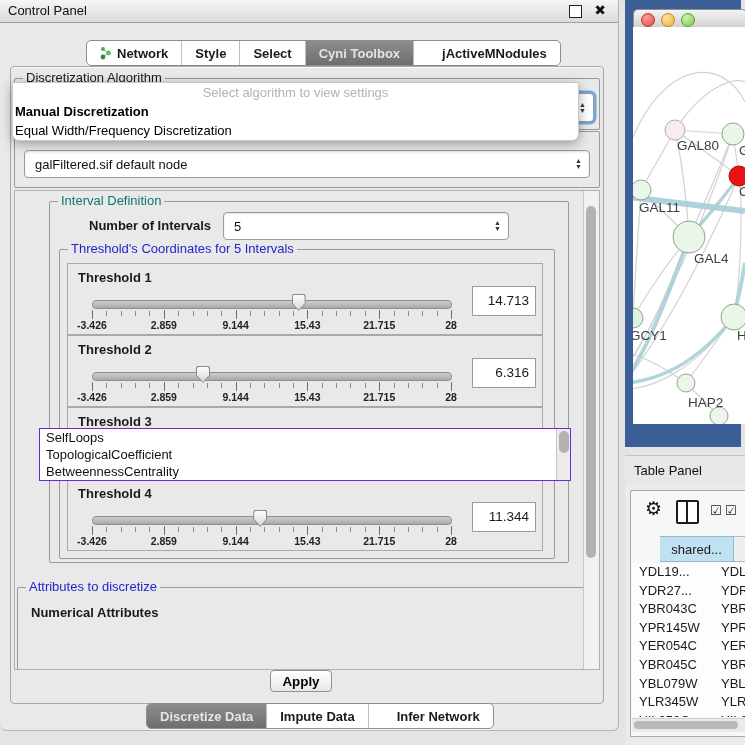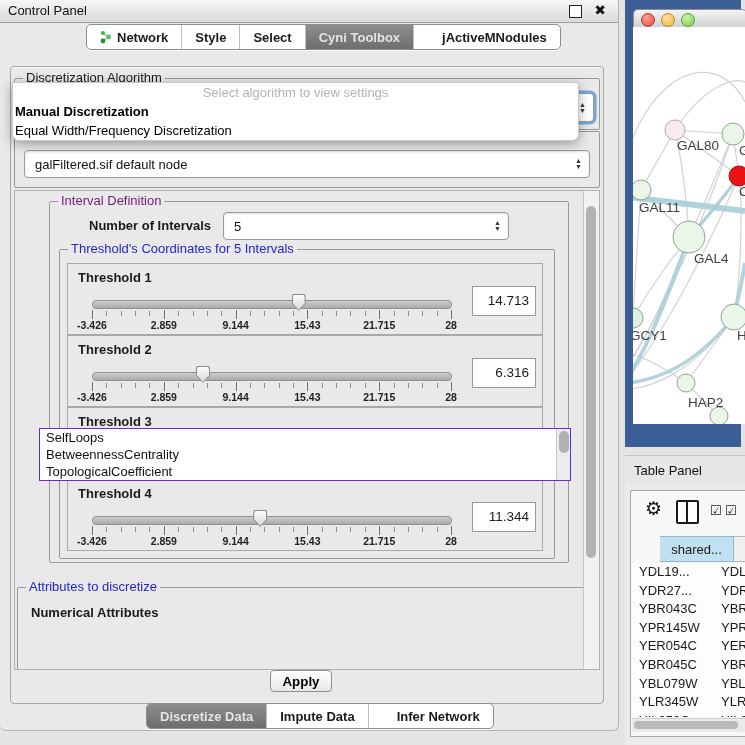--- a/index.html
+++ b/index.html
@@ -23,21 +23,21 @@
        border-right:1px solid #bdbdbd;white-space:nowrap;cursor:default;}
   .seg:last-child{border-right:none;padding-left:28px;}
   .seg.sel{background:linear-gradient(#8d8d8d,#6e6e6e);color:#e4e4e4;}
 
   
   #mainpanel{left:10px;top:66px;width:592px;height:636px;background:#e9e9e9;
              border:1px solid #a6a6a6;border-radius:4px;box-shadow:inset 0 1px 0 #fdfdfd;}
 
   .group{position:absolute;border:1px solid #9a9a9a;border-radius:2px;}
   .grouplab{position:absolute;top:-8px;left:8px;background:#e9e9e9;padding:0 3px;line-height:14px;}
-  .lab-green{color:#701a75;}
+  .lab-green{color:#0f766e;}
   .lab-blue{color:#2424cd;}
 
   .combo{position:absolute;background:#fff;border:1px solid #9b9b9b;border-radius:4px;
          box-shadow:inset 0 1px 2px rgba(0,0,0,.12);}
   .combo .val{position:absolute;left:10px;top:0;bottom:0;display:flex;align-items:center;color:#111;}
   .spin{position:absolute;right:7px;top:50%;transform:translateY(-50%);display:flex;flex-direction:column;
         font-size:7px;line-height:6px;color:#333;}
 
   
   #popup{left:12px;top:82px;width:565px;height:57px;background:#fff;border:1px solid #c9c9c9;
@@ -116,21 +116,21 @@
 <div id="root">
 
   <div id="leftwin" class="abs">
 
     <div id="titlebar" class="abs">
       <span class="ttl">Control Panel</span>
       <span id="float-ic"></span>
       <span id="close-ic">✖</span>
     </div>
 
-    <div id="tabbar" class="segbar abs" style="left:86px;top:24px;">
+    <div id="tabbar" class="segbar abs" style="left:86px;top:40px;">
         <div class="seg">
           <svg width="12" height="14" viewBox="0 0 12 14">
             <line x1="3" y1="3" x2="8" y2="7" stroke="#8a8a8a" stroke-width="1"></line>
             <line x1="3" y1="11" x2="8" y2="7" stroke="#8a8a8a" stroke-width="1"></line>
             <circle cx="3" cy="3" r="2" fill="#3fae49"></circle>
             <circle cx="3" cy="11" r="2.4" fill="#2d8a37"></circle>
             <circle cx="8.6" cy="7" r="2.4" fill="#57c45f"></circle>
           </svg>
           <span>Network</span>
         </div>
@@ -301,22 +301,22 @@
           </div>
         </div>
 
       <div class="group" style="left:2px;top:396px;width:566px;height:110px;">
         <span class="grouplab lab-blue">Attributes to discretize</span>
       </div>
       <span class="abs" style="left:16px;top:414px;font-weight:bold;">Numerical Attributes</span>
       <div id="attrlist">
         <div id="attritems">
             <div class="item">SelfLoops</div>
+            <div class="item">TopologicalCoefficient</div>
             <div class="item">BetweennessCentrality</div>
-            <div class="item">TopologicalCoefficient</div>
           </div>
         <div class="vsb-track">
             <div class="vsb-thumb"></div>
           </div>
       </div>
 
       <div class="vsb-track">
         <div class="vsb-thumb" style="top:15px;height:352px;"></div>
       </div>
     </div>

